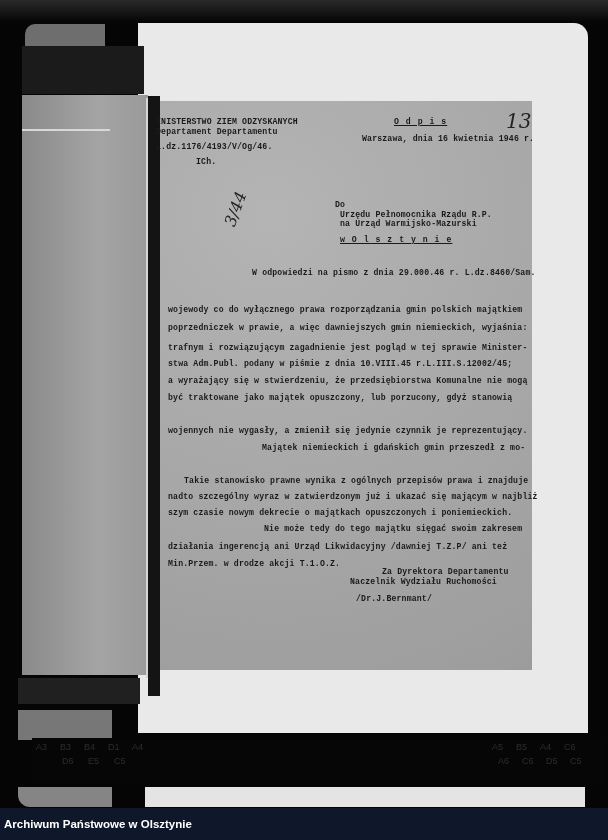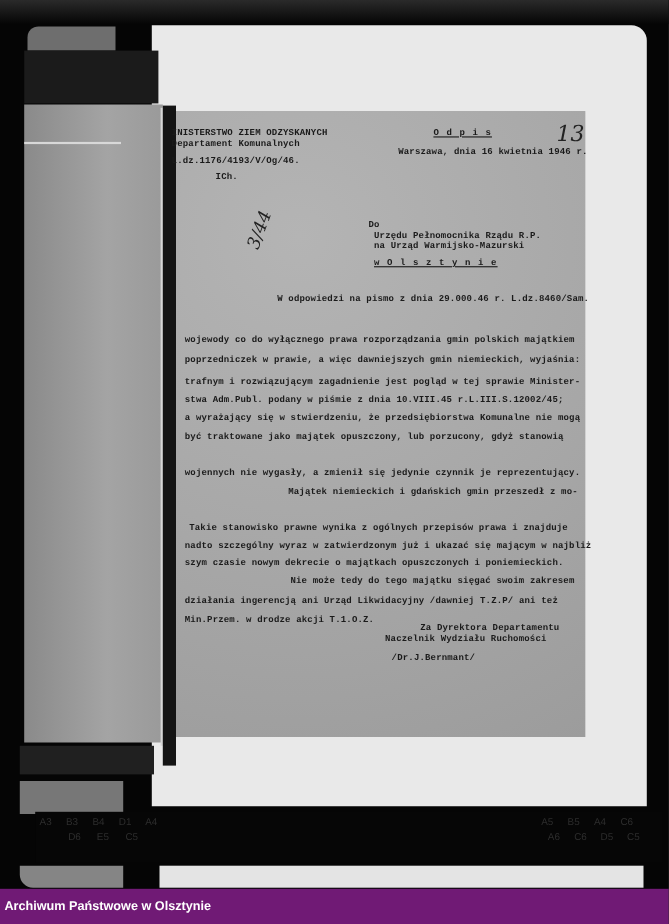--- a/index.html
+++ b/index.html
@@ -27,21 +27,21 @@
     
     .doc {
       position: absolute; left: 160px; top: 101px; width: 372px; height: 569px;
       background: #a8a8a8;
       background-image: radial-gradient(circle at 30% 20%, #b4b4b4 0, #a6a6a6 60%, #9c9c9c 100%);
       color: #1a1a1a; font-weight: bold; font-size: 8.2px; line-height: 1;
     }
     .t { position: absolute; white-space: nowrap; letter-spacing: 0.15px; }
     .u { text-decoration: underline; }
     .hand { position: absolute; font-family: "DejaVu Serif", serif; font-style: italic; color: #222; font-weight: normal; }
-    .footer { position: absolute; left: 0; top: 808px; width: 608px; height: 32px; background: #701a75; }
+    .footer { position: absolute; left: 0; top: 808px; width: 608px; height: 32px; background: #0f172a; }
     .footer-text { position: absolute; left: 4px; top: 10px; color: #fff; font-family: "Liberation Sans", sans-serif; font-weight: bold; font-size: 11.5px; }
   </style>
 </head>
 <body>
 
 <div class="scan">
   <div class="topgrad"></div>
   <div class="sheet"></div>
   <div class="strip-top-tab"></div>
   <div class="strip-dark"></div>
@@ -68,21 +68,21 @@
     <span style="left:466px;top:18px">A6</span>
     <span style="left:490px;top:18px">C6</span>
     <span style="left:514px;top:18px">D5</span>
     <span style="left:538px;top:18px">C5</span>
   </div>
   <div class="sheet-low"></div>
   <div class="strip-foot"></div>
 
   <div class="doc">
     <div class="t" style="left:-4px;top:17px">INISTERSTWO ZIEM ODZYSKANYCH</div>
-    <div class="t" style="left:-4px;top:27px">Departament Komunalnych</div>
+    <div class="t" style="left:-4px;top:27px">Departament Departamentu</div>
     <div class="t" style="left:-4px;top:42px">L.dz.1176/4193/V/Og/46.</div>
     <div class="t" style="left:36px;top:57px">ICh.</div>
 
     <div class="t u" style="left:234px;top:17px;letter-spacing:1px">O d p i s</div>
     <div class="hand" style="left:346px;top:10px;font-size:20px">13</div>
     <div class="t" style="left:202px;top:34px">Warszawa, dnia 16 kwietnia 1946 r.</div>
 
     <div class="hand" style="left:58px;top:100px;font-size:16px;transform:rotate(-70deg)">3/44</div>
 
     <div class="t" style="left:175px;top:100px">Do</div>
@@ -92,21 +92,21 @@
 
     <div class="t" style="left:92px;top:168px">W odpowiedzi na pismo z dnia 29.000.46 r. L.dz.8460/Sam.</div>
     <div class="t" style="left:8px;top:205px">wojewody co do wyłącznego prawa rozporządzania gmin polskich majątkiem</div>
     <div class="t" style="left:8px;top:223px">poprzedniczek w prawie, a więc dawniejszych gmin niemieckich, wyjaśnia:</div>
     <div class="t" style="left:8px;top:243px">trafnym i rozwiązującym zagadnienie jest pogląd w tej sprawie Minister-</div>
     <div class="t" style="left:8px;top:259px">stwa Adm.Publ. podany w piśmie z dnia 10.VIII.45 r.L.III.S.12002/45;</div>
     <div class="t" style="left:8px;top:276px">a wyrażający się w stwierdzeniu, że przedsiębiorstwa Komunalne nie mogą</div>
     <div class="t" style="left:8px;top:293px">być traktowane jako majątek opuszczony, lub porzucony, gdyż stanowią</div>
     <div class="t" style="left:8px;top:326px">wojennych nie wygasły, a zmienił się jedynie czynnik je reprezentujący.</div>
     <div class="t" style="left:102px;top:343px">Majątek niemieckich i gdańskich gmin przeszedł z mo-</div>
-    <div class="t" style="left:12px;top:376px">Takie  stanowisko prawne wynika z ogólnych przepisów prawa i znajduje</div>
+    <div class="t" style="left:24px;top:376px">Takie  stanowisko prawne wynika z ogólnych przepisów prawa i znajduje</div>
     <div class="t" style="left:8px;top:392px">nadto szczególny wyraz w zatwierdzonym już i ukazać się mającym w najbliż</div>
     <div class="t" style="left:8px;top:408px">szym czasie nowym dekrecie o majątkach opuszczonych i poniemieckich.</div>
     <div class="t" style="left:104px;top:424px">Nie może tedy do tego majątku sięgać swoim zakresem</div>
     <div class="t" style="left:8px;top:442px">działania ingerencją ani Urząd Likwidacyjny /dawniej T.Z.P/ ani też</div>
     <div class="t" style="left:8px;top:459px">Min.Przem. w drodze akcji T.1.O.Z.</div>
 
     <div class="t" style="left:222px;top:467px">Za Dyrektora Departamentu</div>
     <div class="t" style="left:190px;top:477px">Naczelnik Wydziału Ruchomości</div>
     <div class="t" style="left:196px;top:494px">/Dr.J.Bernmant/</div>
   </div>

